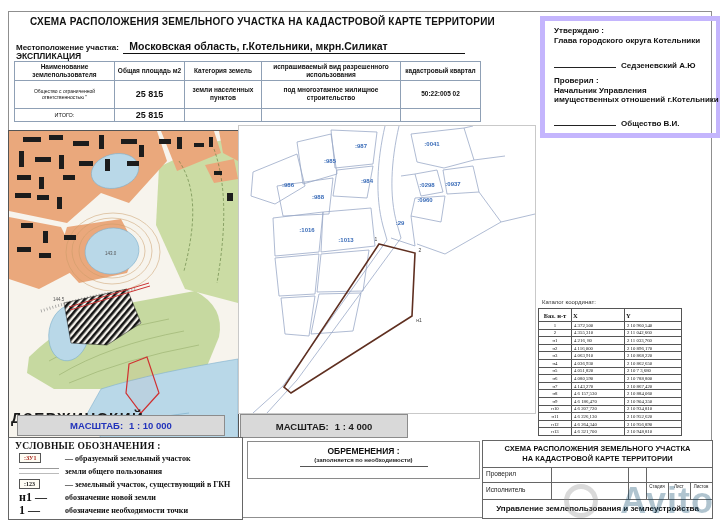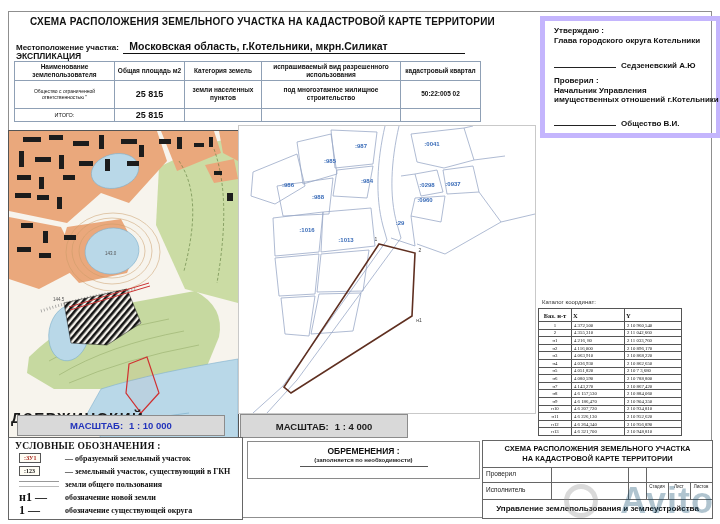--- a/index.html
+++ b/index.html
@@ -339,41 +339,41 @@
   <div class="legend-box">
     <div class="legend-title">УСЛОВНЫЕ ОБОЗНАЧЕНИЯ :</div>
     <div class="legend-item">
       <span class="sym">
           <span class="sym-box red">:ЗУ1</span>
         </span>
       <span>— образуемый земельный участок</span>
     </div>
     <div class="legend-item">
       <span class="sym">
+          <span class="sym-dline"></span>
+        </span>
+      <span>земли общего пользования</span>
+    </div>
+    <div class="legend-item">
+      <span class="sym">
           <span class="sym-box">:123</span>
         </span>
       <span>— земельный участок, существующий в ГКН</span>
-    </div>
-    <div class="legend-item">
-      <span class="sym">
-          <span class="sym-dline"></span>
-        </span>
-      <span>земли общего пользования</span>
     </div>
     <div class="legend-item">
       <span class="sym">
           <span class="sym-txt">н1 —</span>
         </span>
       <span>обозначение новой земли</span>
     </div>
     <div class="legend-item">
       <span class="sym">
           <span class="sym-txt">1 —</span>
         </span>
-      <span>обозначение существующей округа</span>
+      <span>обозначение необходимости точки</span>
     </div>
   </div>
 
   <div class="encumb-box">
     <div class="encumb-title">ОБРЕМЕНЕНИЯ :</div>
     <div class="encumb-note">(заполняется по необходимости)</div>
     <div class="encumb-line"></div>
   </div>
 
   <div class="title-block">

